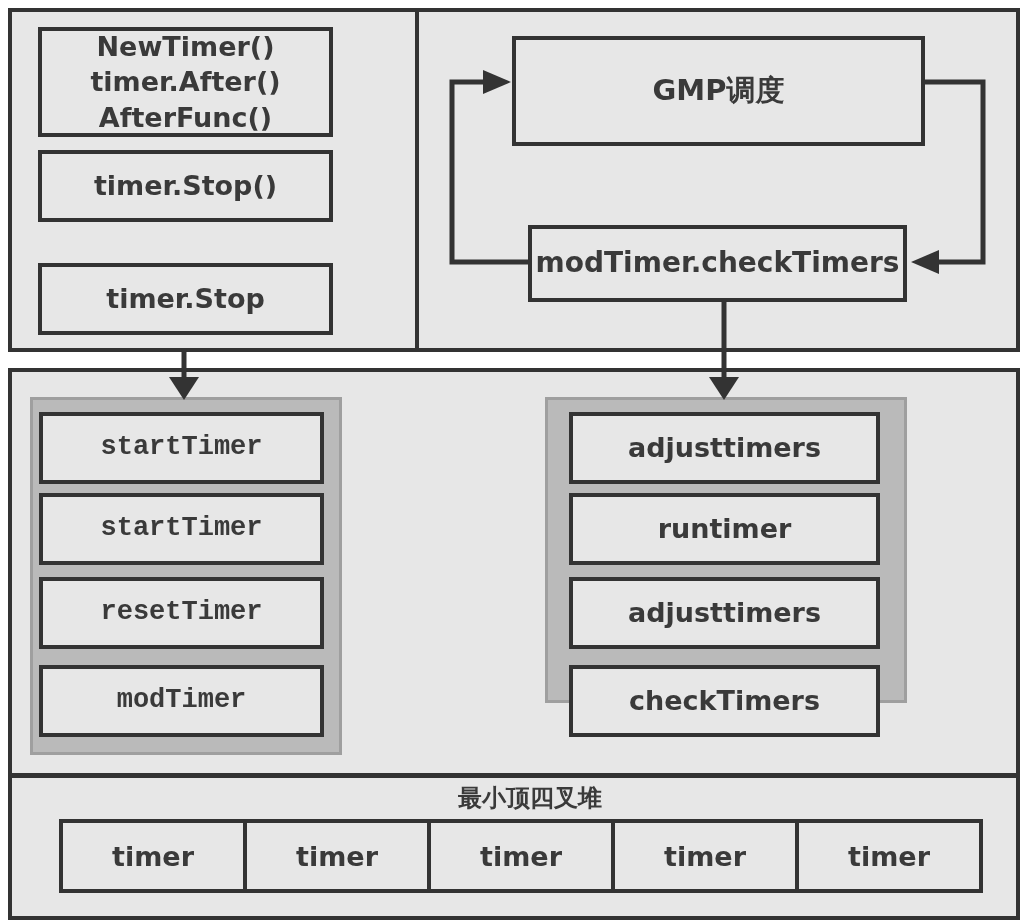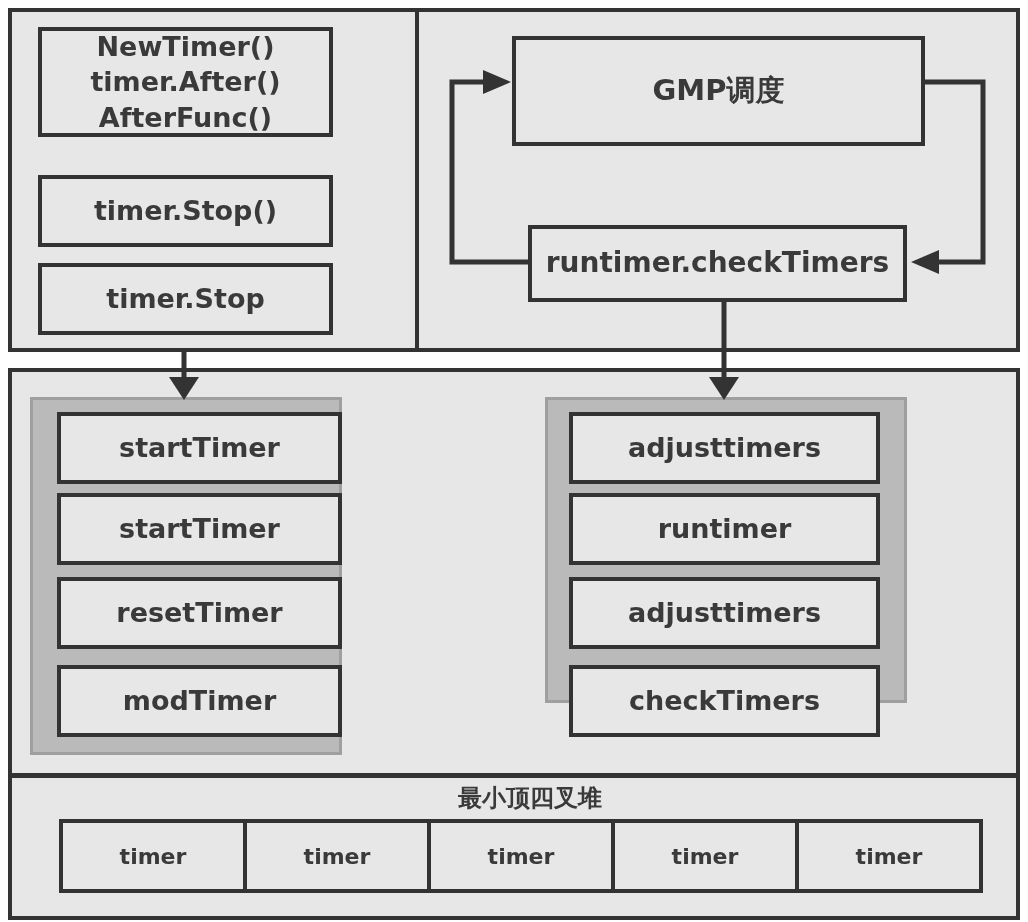--- a/index.html
+++ b/index.html
@@ -15,51 +15,51 @@
   .api-panel{left:8px;top:8px;width:424px;height:344px;}
   .sched-panel{left:415px;top:8px;width:605px;height:344px;}
   .runtime-panel{left:8px;top:368px;width:1012px;height:552px;}
   .box{
     position:absolute;background:#e7e7e7;border:4px solid #333333;
     box-sizing:border-box;display:flex;align-items:center;justify-content:center;
     text-align:center;font-size:27px;line-height:1.3;
   }
   .multi{white-space:pre-line;}
   .api-box1{left:26px;top:15px;width:295px;height:110px;}
-  .api-box2{left:26px;top:163px;width:295px;height:72px;}
+  .api-box2{left:26px;top:138px;width:295px;height:72px;}
   .api-box3{left:26px;top:251px;width:295px;height:72px;}
   .gmp-box{left:93px;top:24px;width:413px;height:110px;font-size:29px;}
   .check-box{left:109px;top:213px;width:379px;height:77px;font-size:28px;}
   .tray{
     position:absolute;background:#bababa;border:3px solid #9f9f9f;
     box-sizing:border-box;
   }
   .left-tray{left:18px;top:25px;width:312px;height:358px;}
   .right-tray{left:533px;top:25px;width:362px;height:306px;}
-  .left-tray .func-box{left:24px;width:285px;height:72px;}
+  .left-tray .func-box{left:6px;width:285px;height:72px;font-family:Liberation Mono, monospace;}
   .right-tray .func-box{left:21px;width:311px;height:72px;}
   .func-1{top:12px;}
   .func-2{top:93px;}
   .func-3{top:177px;}
   .func-4{top:265px;}
   .divider{position:absolute;left:0;right:0;top:401px;height:5px;background:#333333;}
   .heap-title{
     position:absolute;left:0;right:0;top:406px;height:40px;
     display:flex;align-items:center;justify-content:center;
     font-size:24px;
     padding-left:32px;
   }
   .heap-row{
     position:absolute;left:47px;top:447px;width:924px;height:74px;
     display:flex;
   }
   .heap-cell{
     flex:1 1 0;border:4px solid #333333;background:#e7e7e7;
     box-sizing:border-box;display:flex;align-items:center;justify-content:center;
-    font-size:22px;margin-left:-4px;
+    font-size:27px;margin-left:-4px;
   }
   .heap-cell:first-child{margin-left:0;}
   .overlay{
     position:absolute;left:0;top:0;width:1028px;height:922px;
     pointer-events:none;
   }
 </style>
 </head>
 <body>
 
@@ -68,21 +68,21 @@
   <div class="panel api-panel">
     <div class="box multi api-box1">NewTimer()
 timer.After()
 AfterFunc()</div>
     <div class="box api-box2">timer.Stop()</div>
     <div class="box api-box3">timer.Stop</div>
   </div>
 
   <div class="panel sched-panel">
     <div class="box gmp-box">GMP调度</div>
-    <div class="box check-box">runtimer.checkTimers</div>
+    <div class="box check-box">modTimer.checkTimers</div>
   </div>
 
   <div class="panel runtime-panel">
     <div class="tray left-tray">
       <div class="box func-box func-1">startTimer</div>
       <div class="box func-box func-2">startTimer</div>
       <div class="box func-box func-3">resetTimer</div>
       <div class="box func-box func-4">modTimer</div>
     </div>
     <div class="tray right-tray">

